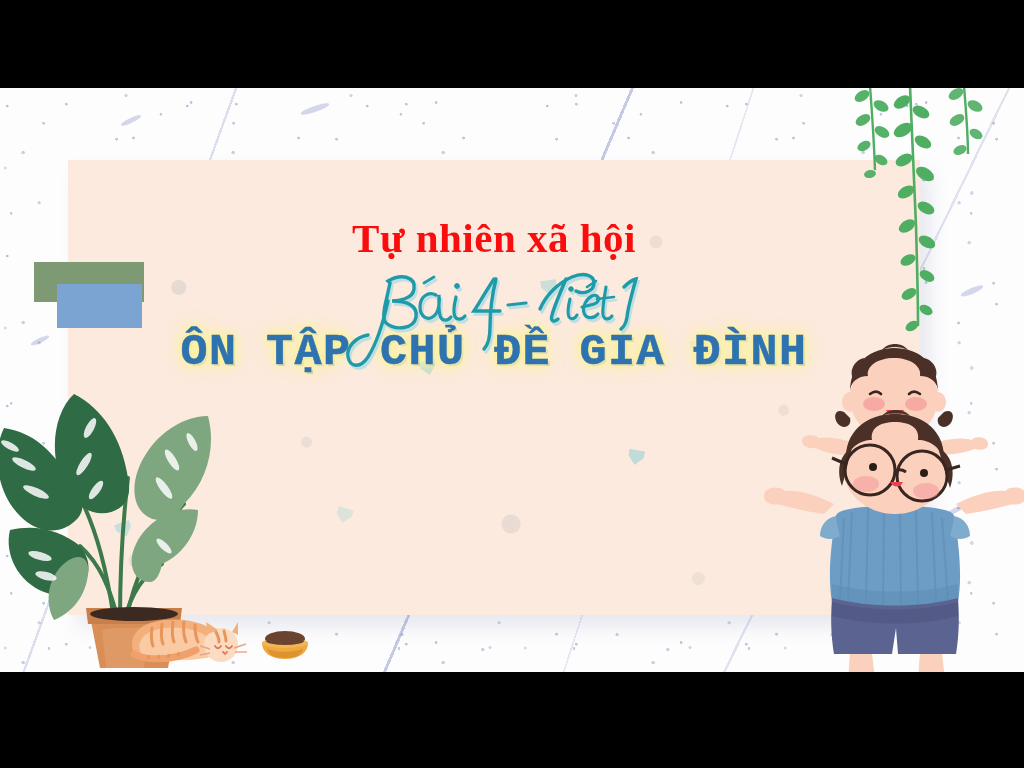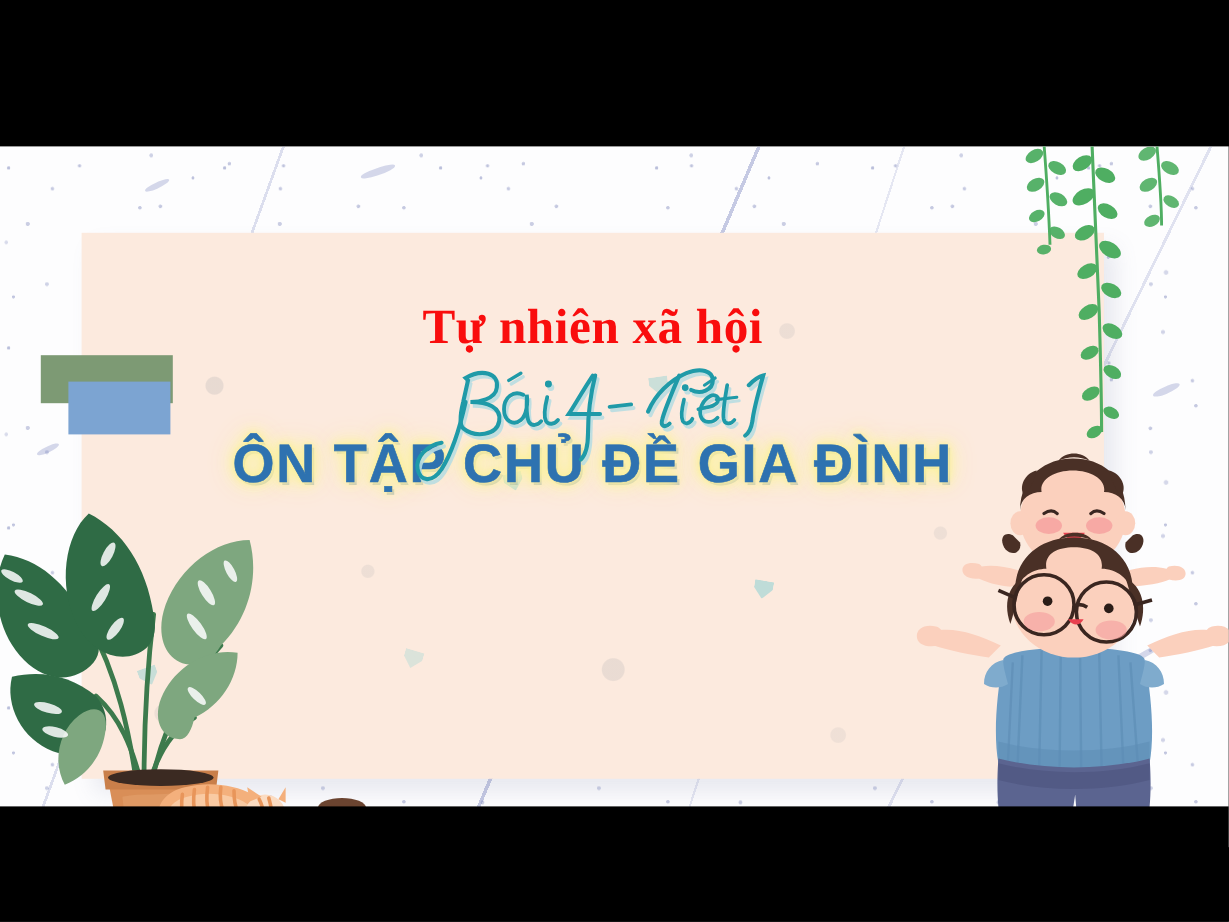--- a/index.html
+++ b/index.html
@@ -9,21 +9,21 @@
   #stage { position:relative; width:1024px; height:768px; background:#000; }
 
   
   .bar { position:absolute; left:0; width:1024px; background:#000; z-index:60; }
   .bar.top { top:0; height:88px; }
   .bar.bottom { top:672px; height:96px; }
 
   
   #slide {
     position:absolute; left:0; top:88px; width:1024px; height:584px;
-    background:#fdfdfe; overflow:hidden;margin-top:34px;
+    background:#fdfdfe; overflow:hidden;
   }
 
   
   .speckle {
     position:absolute; inset:0;
     background-image:
       radial-gradient(circle at 4% 12%, rgba(110,120,180,.55) 0 1.1px, transparent 1.6px),
       radial-gradient(circle at 11% 38%, rgba(110,120,180,.42) 0 1.4px, transparent 2px),
       radial-gradient(circle at 7% 66%, rgba(110,120,180,.5) 0 1px, transparent 1.5px),
       radial-gradient(circle at 17% 82%, rgba(110,120,180,.38) 0 1.3px, transparent 1.9px),
@@ -110,21 +110,21 @@
     font-weight:bold; font-size:41px; color:#f90d0d;
     letter-spacing:.5px; line-height:1;
   }
   #line-lesson {
     margin-top:6px; height:66px; position:relative;
   }
   #line-lesson svg { position:absolute; left:50%; top:-4px; transform:translateX(-50%); }
 
   #line-title {
     margin-top:-2px;
-    font-family:Liberation Sans, sans-serif;
+    font-family:Liberation Mono, monospace;
     font-weight:bold;
     font-size:45px;
     color:#2e72b0;
     letter-spacing:1.5px;
     line-height:1.06;
     text-shadow:
       0 0 3px #fbf09a, 0 0 7px #fbf09a, 0 0 11px #fbf09a,
       0 0 16px #fdf7bd, 0 0 22px rgba(251,240,154,.85),
       2px 2px 0 rgba(40,95,150,.35);
     -webkit-text-stroke:.5px #2e72b0;

